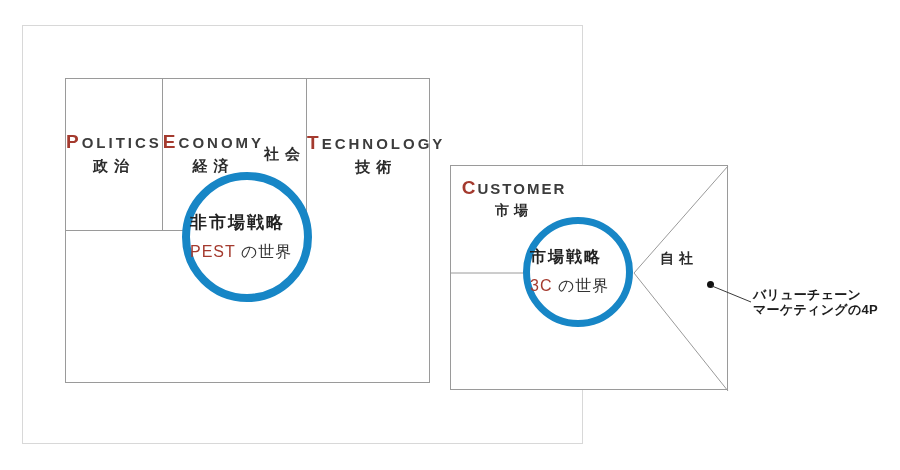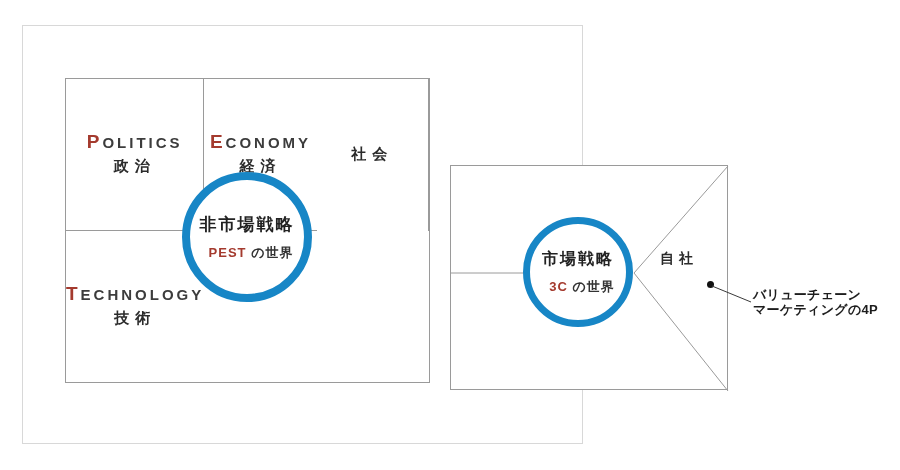--- a/index.html
+++ b/index.html
@@ -24,21 +24,21 @@
     box-sizing: border-box;
   }
   
   .pest-grid {
     position: absolute;
     left: 65px; top: 78px;
     width: 365px; height: 305px;
     border: 1px solid #9a9a9a;
     box-sizing: border-box;
     display: grid;
-    grid-template-columns: 1fr 1fr 1fr;
+    grid-template-columns: 1fr 1fr 1fr 1fr;
     grid-template-rows: 1fr 1fr;
     background: #ffffff;
   }
   .cell {
     display: flex;
     flex-direction: column;
     align-items: center;
     justify-content: center;
     row-gap: 4px;
   }
@@ -66,21 +66,20 @@
     text-align: center;
   }
   
   .circle {
     position: absolute;
     border-radius: 50%;
     background: #ffffff;
     box-sizing: border-box;
     display: flex;
     flex-direction: column;
-    align-items: center;
     justify-content: center;
     row-gap: 8px;
     z-index: 5;
   }
   .pest-circle {
     left: 182px; top: 172px;
     width: 130px; height: 130px;
     border: 8px solid #1786c6;
   }
   .c3-circle {
@@ -90,26 +89,25 @@
   }
   .circle-title {
     font-weight: bold;
     font-size: 17px;
     letter-spacing: 2px;
     color: #222222;
     white-space: nowrap;
   }
   .c3-circle .circle-title { font-size: 16px; }
   .circle-sub {
-    font-size: 13px;
-    font-weight: bold;
+    font-size: 16px;
+    font-weight: normal;
     color: #333333;
     letter-spacing: 1px;
     white-space: nowrap;
-    margin-left: 8px;
   }
   .circle-sub .accent { color: #a43a2e; }
   
   .c3-box {
     position: absolute;
     left: 450px; top: 165px;
     width: 278px; height: 225px;
     border: 1px solid #9a9a9a;
     box-sizing: border-box;
     background: #ffffff;
@@ -185,20 +183,24 @@
     <div class="circle-title">非市場戦略</div>
     <div class="circle-sub"><span class="accent">PEST</span><span> の世界</span></div>
   </div>
 
   <div class="c3-box">
     <svg class="c3-lines" width="278" height="225" viewBox="0 0 278 225">
       <line x1="0" y1="107" x2="85" y2="107" stroke="#9a9a9a" stroke-width="1"></line>
       <line x1="277" y1="0" x2="183" y2="107" stroke="#9a9a9a" stroke-width="1"></line>
       <line x1="277" y1="225" x2="183" y2="107" stroke="#9a9a9a" stroke-width="1"></line>
     </svg>
+    <div class="c3-label lbl-customer">
+      <div class="en"><span class="initial">C</span><span>USTOMER</span></div>
+      <div class="jp">市場</div>
+    </div>
     <div class="c3-label lbl-company">
       <div class="jp">自社</div>
     </div>
   </div>
 
   <div class="circle c3-circle">
     <div class="circle-title">市場戦略</div>
     <div class="circle-sub"><span class="accent">3C</span><span> の世界</span></div>
   </div>
 

